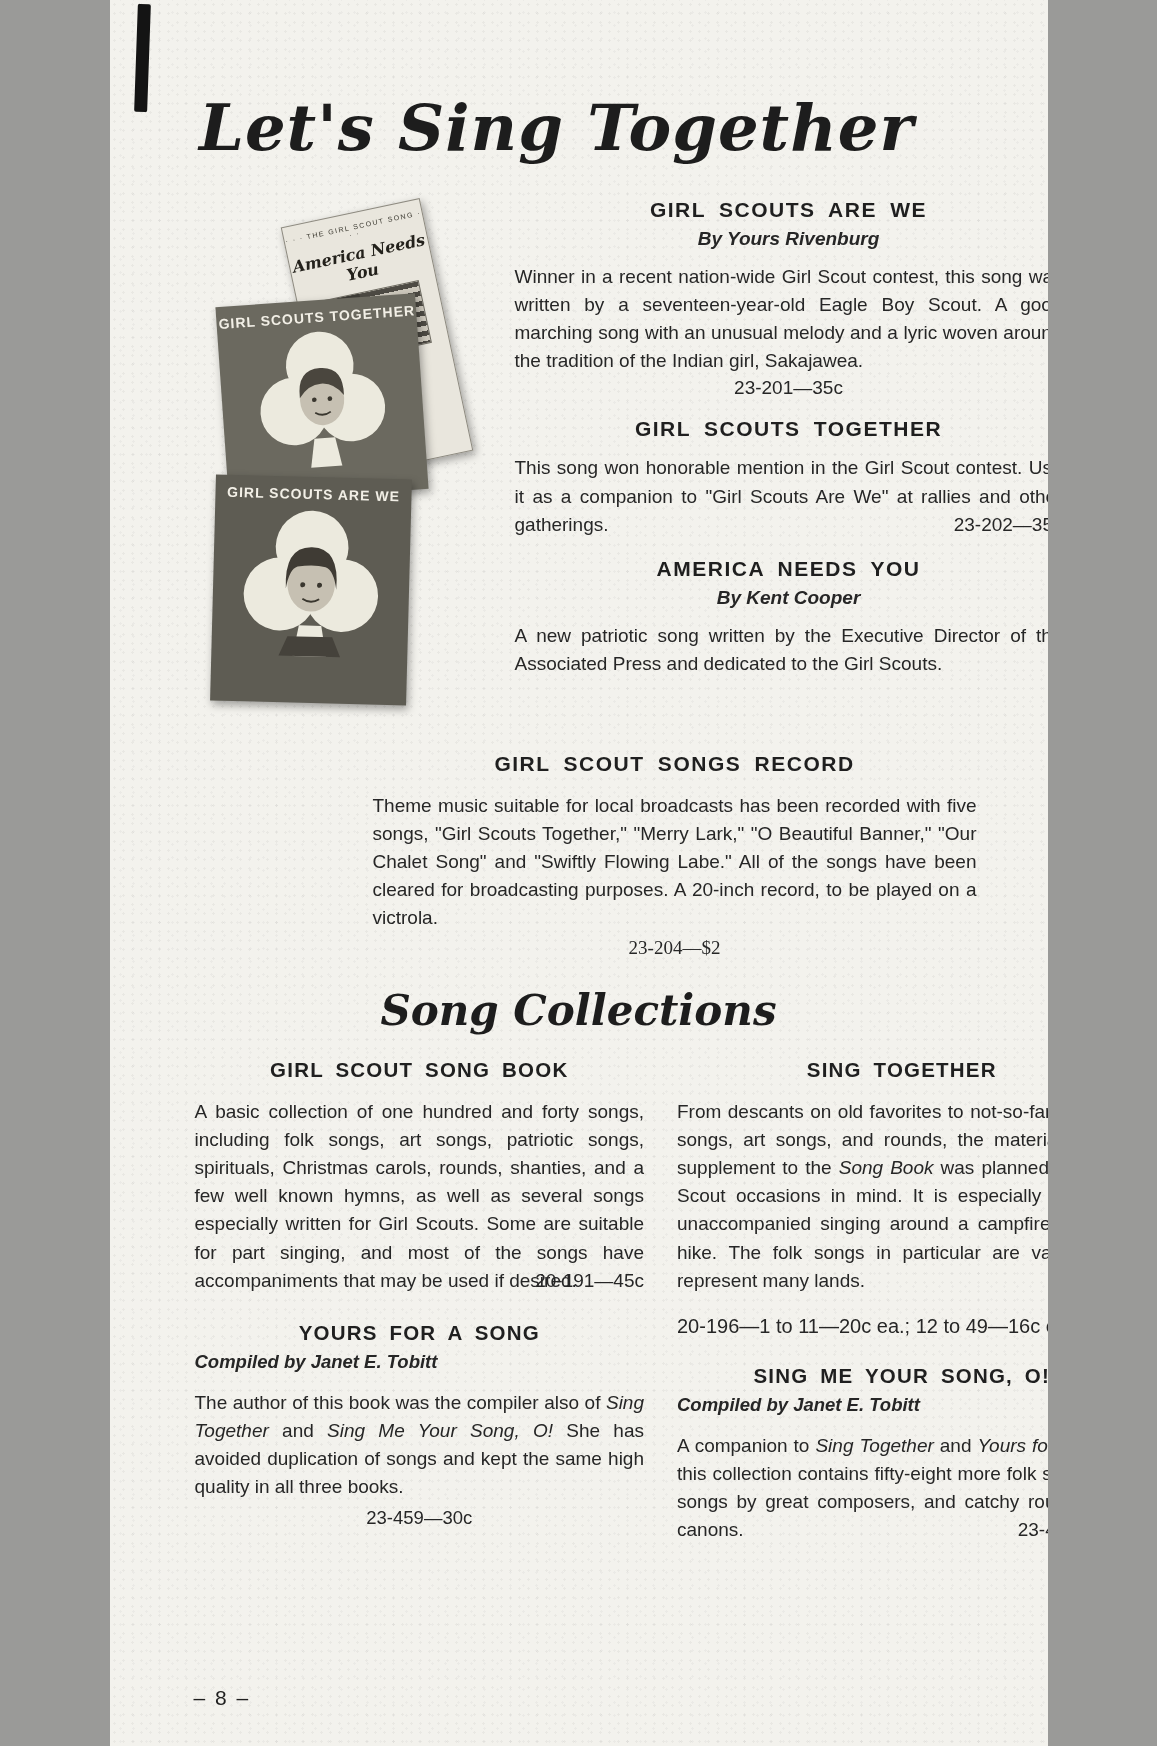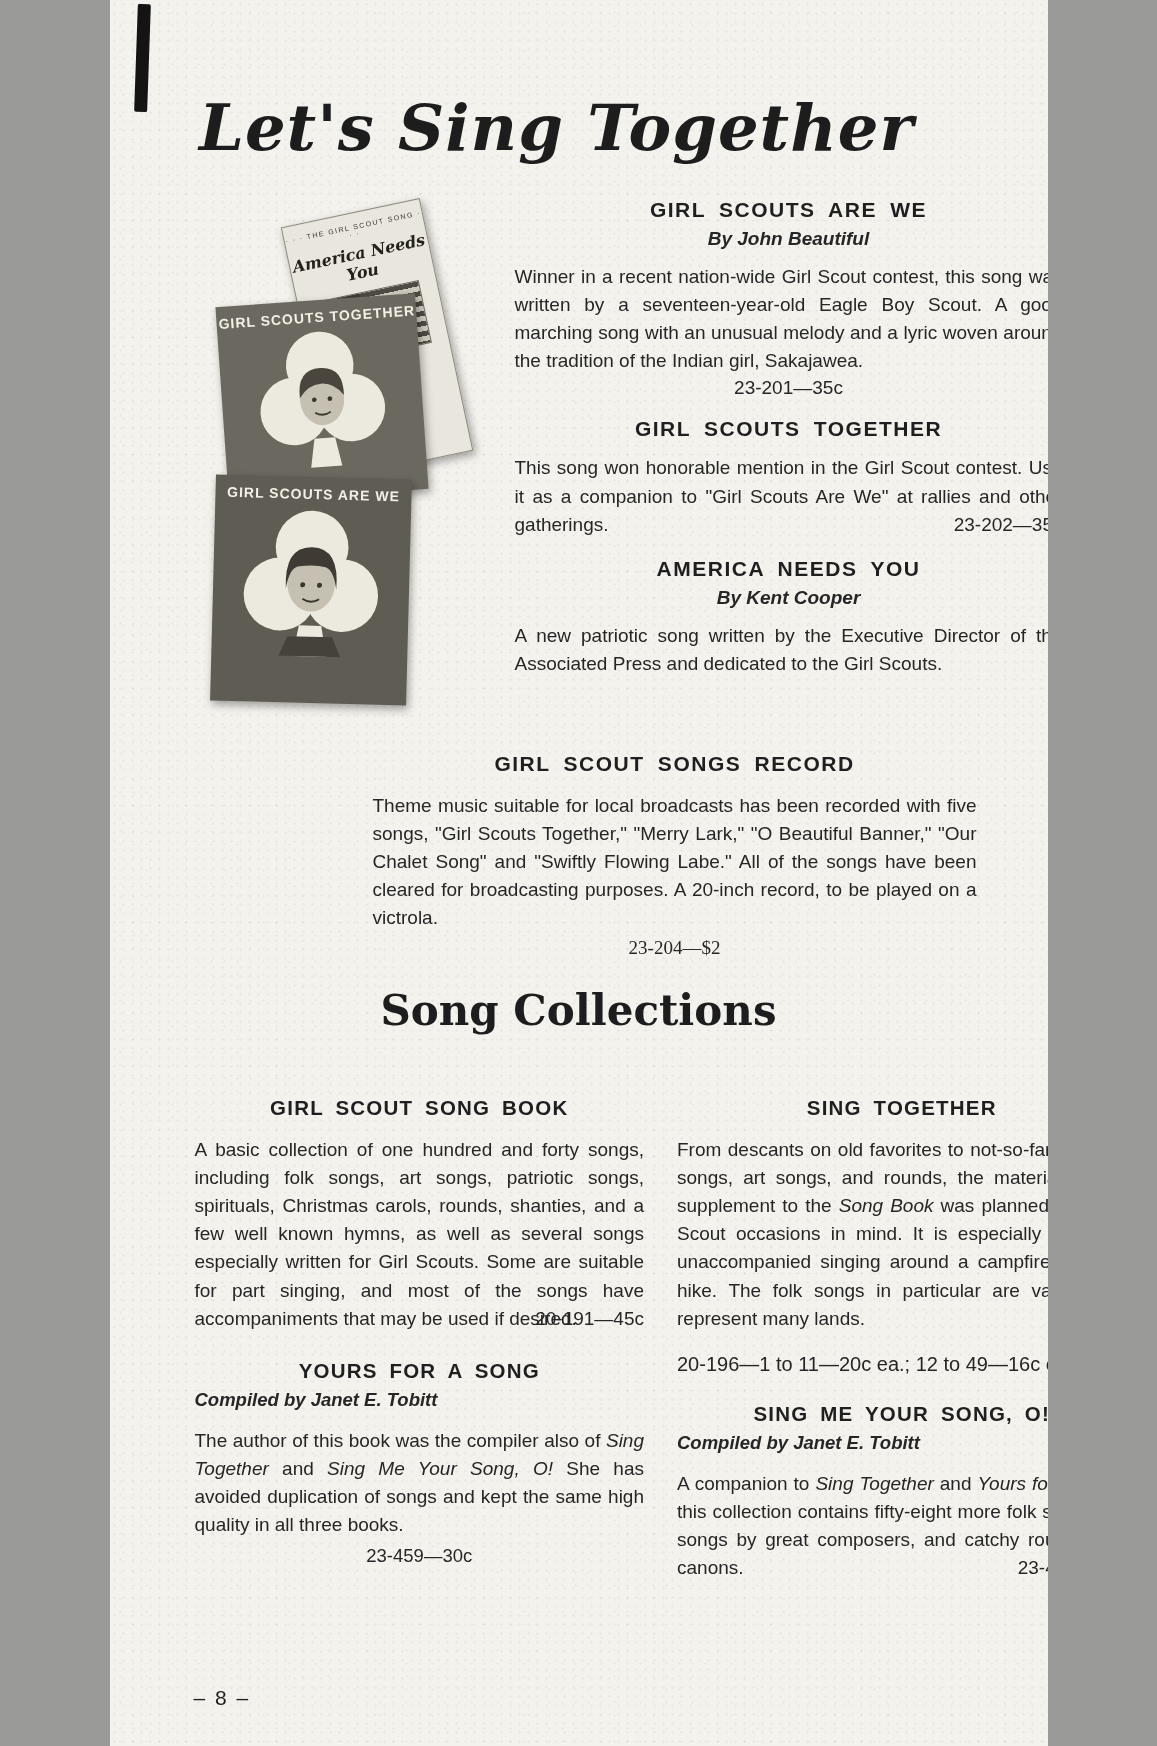--- a/index.html
+++ b/index.html
@@ -27,21 +27,21 @@
   
   .main-title {
     position:absolute; top:90px; left:-22px; width:100%;
     text-align:center;
     font-family:"DejaVu Serif", serif; font-style:italic; font-weight:bold;
     font-size:64px; letter-spacing:1px; color:#1d1d1d;
   }
   .collections-title {
     position:absolute; top:986px; left:0; width:100%;
     text-align:center;
-    font-family:"DejaVu Serif", serif; font-weight:bold;
+    font-family:"DejaVu Serif", serif; font-style:italic; font-weight:bold;
     font-size:42px; color:#1d1d1d;
   }
 
   
   .cover { position:absolute; box-shadow:2px 4px 9px rgba(0,0,0,0.35); }
   .cover-america { left:196px; top:210px; width:142px; height:258px; background:#e9e6dd; border:1px solid #8d8a80; transform:rotate(-12deg); z-index:1; padding-top:10px; }
   .cover-a-top { font-size:7px; letter-spacing:1.5px; text-align:center; color:#3a382f; }
   .cover-a-title { font-family:"DejaVu Serif", serif; font-style:italic; font-weight:bold; font-size:16px; text-align:center; margin-top:7px; color:#23211b; }
   .flag { position:relative; width:106px; height:64px; margin:10px auto 0; background:repeating-linear-gradient(180deg,#4e4b44 0 5px,#cfcabe 5px 10px); border:1px solid #6d6a60; }
   .flag-canton { position:absolute; left:0; top:0; width:44px; height:34px; background:#3f3d37; }
@@ -61,21 +61,21 @@
   .song-body { margin-top:13px; font-size:19px; line-height:1.48; text-align:justify; position:relative; }
   .song-price { margin-top:2px; font-size:19px; text-align:center; }
   .inline-price { position:absolute; right:0; bottom:0; }
 
   
   .record { position:absolute; left:263px; top:752px; width:604px; }
   .record .song-body { margin-top:16px; }
   .record .song-price { margin-top:4px;font-family:Liberation Serif, serif; }
 
   
-  .columns { position:absolute; left:85px; top:1096px; width:932px; display:flex; gap:33px; }
+  .columns { position:absolute; left:85px; top:1058px; width:932px; display:flex; gap:33px; }
   .col { width:450px; }
   .col-section + .col-section { margin-top:26px; }
   .col-title { font-size:20.5px; font-weight:bold; letter-spacing:1.2px; word-spacing:5px; text-align:center; color:#1f1f1f; }
   .col-byline { font-size:18.5px; font-weight:bold; font-style:italic; text-align:left; margin-top:6px; }
   .col-body { margin-top:16px; font-size:19px; line-height:1.48; text-align:justify; position:relative; }
   .col-price-line { margin-top:20px; font-size:20px; }
   .col-price-center { margin-top:6px; font-size:18.5px; text-align:center; }
 
   .page-number { position:absolute; left:84px; top:1686px; font-size:21px; letter-spacing:2px; color:#1f1f1f; }
 </style>
@@ -130,21 +130,21 @@
       <circle cx="56" cy="55" r="1.8" fill="#3a372f"></circle>
       <path d="M44 65 Q50 69 56 65" stroke="#3a372f" stroke-width="1.4" fill="none"></path>
       <path d="M34 92 L66 92 L72 106 L28 106 Z" fill="#45423b"></path>
     </svg>
   </div>
 
   <div class="top-text">
 
     <section class="song-section">
       <h3 class="song-title">GIRL SCOUTS ARE WE</h3>
-      <p class="song-byline">By John Beautiful</p>
+      <p class="song-byline">By Yours Rivenburg</p>
       <p class="song-body">Winner in a recent nation-wide Girl Scout contest, this song was written by a seventeen-year-old Eagle Boy Scout. A good marching song with an unusual melody and a lyric woven around the tradition of the Indian girl, Sakajawea.</p>
       <p class="song-price">23-201—35c</p>
     </section>
 
     <section class="song-section">
       <h3 class="song-title">GIRL SCOUTS TOGETHER</h3>
       <p class="song-body">
         <span>This song won honorable mention in the Girl Scout contest. Use it as a companion to "Girl Scouts Are We" at rallies and other gatherings.</span>
         <span class="inline-price">23-202—35c</span>
       </p>

